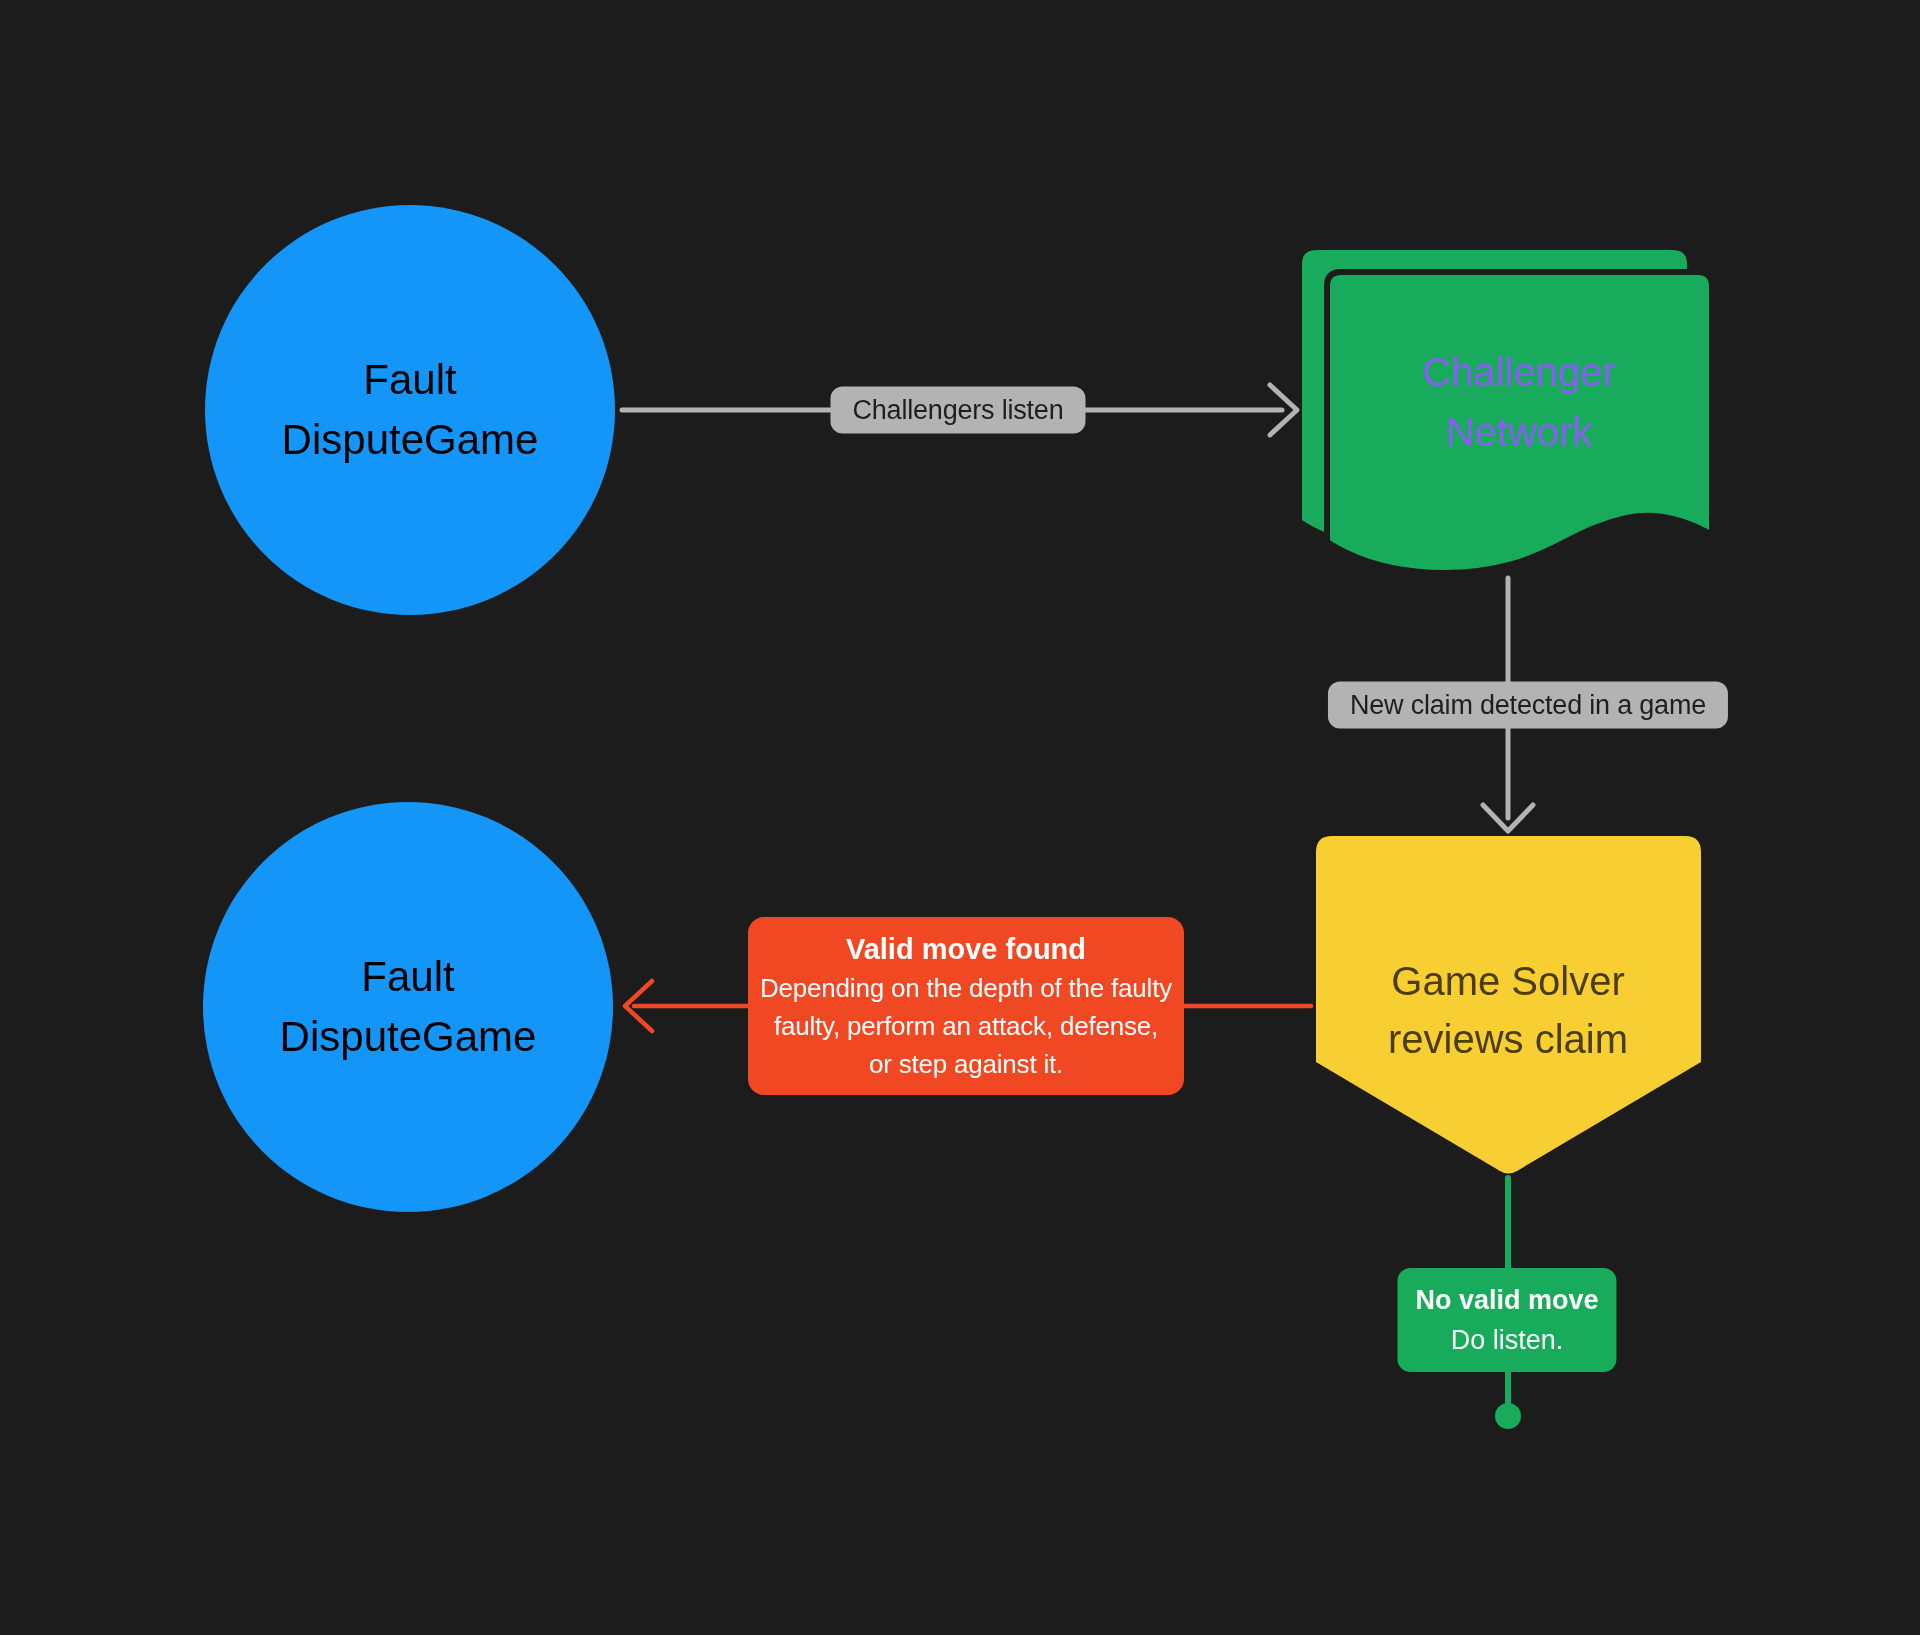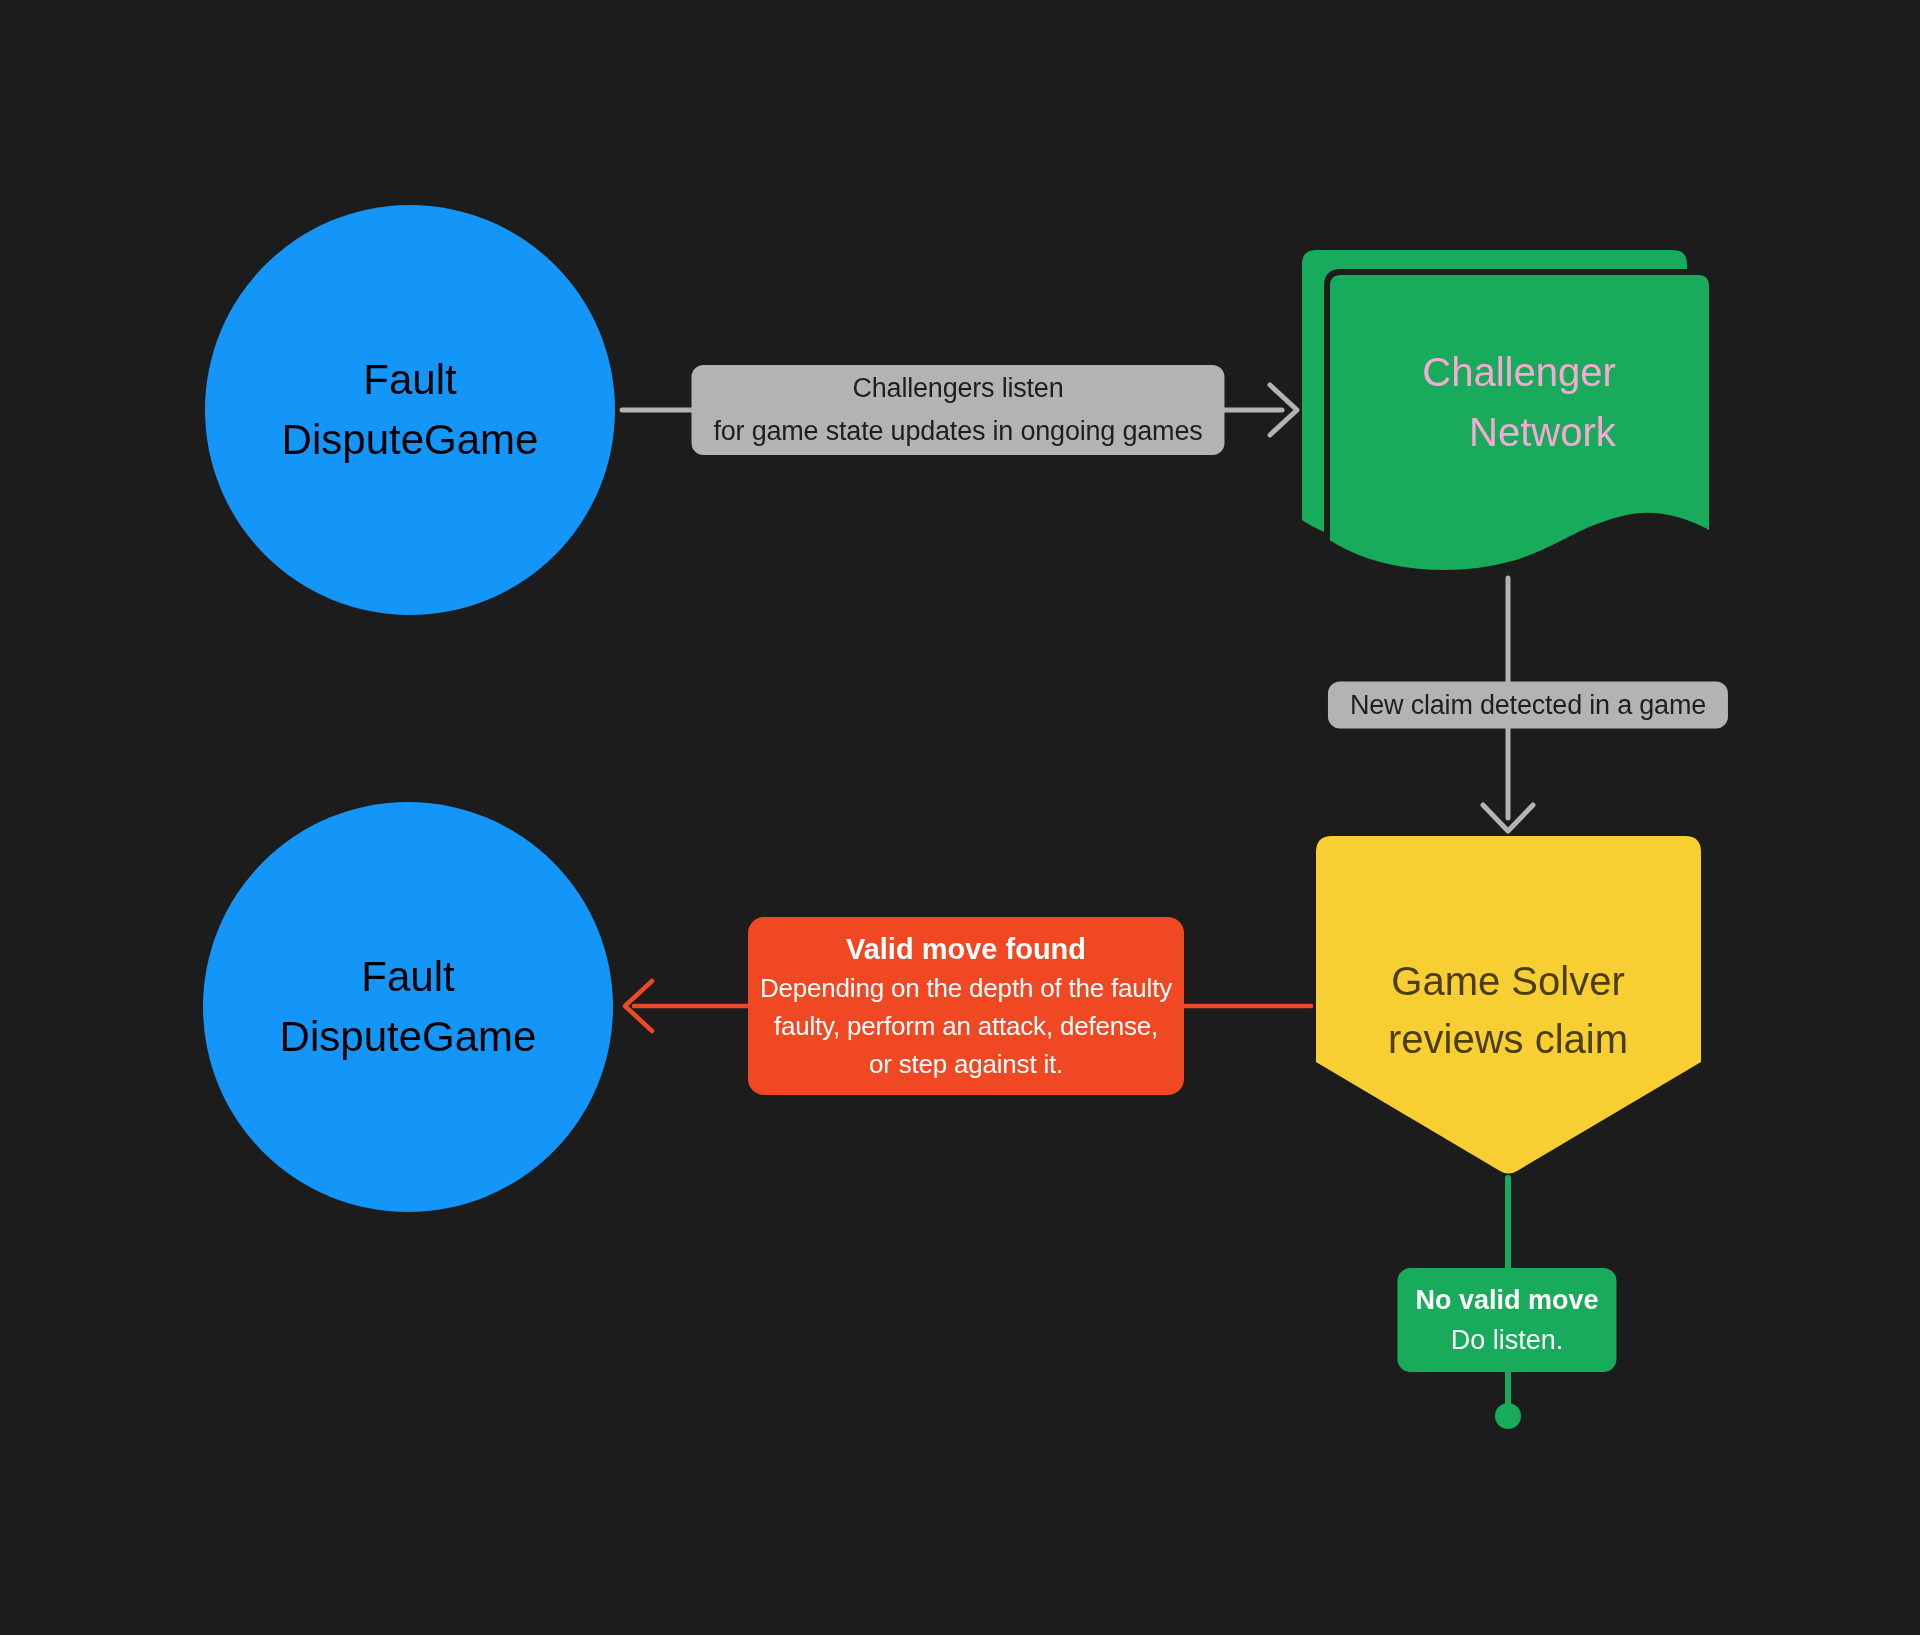--- a/index.html
+++ b/index.html
@@ -38,21 +38,21 @@
   }
   .node-label span { display: block; white-space: nowrap; }
 
   
   .shape-label {
     position: absolute; z-index: 3;
     transform: translate(-50%, -50%);
     text-align: center; font-size: 40px; line-height: 60px; font-weight: 500;
   }
   .shape-label span { display: block; white-space: nowrap; }
-  .on-green  { color: #f9a8d4; text-align: right; }
+  .on-green  { color: #8b5cf6; }
   .on-yellow { color: var(--yellow-text); line-height: 58px; }
 
   
   .tag {
     position: absolute; z-index: 3;
     transform: translate(-50%, -50%);
     text-align: center; white-space: nowrap;
   }
   .tag-gray {
     background: var(--gray); color: var(--label-text);
@@ -127,21 +127,20 @@
     <span>Network</span>
   </div>
 
   <div class="shape-label on-yellow" style="left:1508px; top:986px;margin-top:24px;">
     <span>Game Solver</span>
     <span>reviews claim</span>
   </div>
 
   <div class="tag tag-gray" style="left:958px; top:410px;">
     <span>Challengers listen</span>
-    <span>for game state updates in ongoing games</span>
   </div>
 
   <div class="tag tag-gray" style="left:1508px; top:705px;margin-left:20px;">
     <span>New claim detected in a game</span>
   </div>
 
   <div class="tag tag-red" style="left:966px; top:1006px;">
     <span class="tag-title">Valid move found</span>
     <span class="tag-line">Depending on the depth of the faulty</span>
     <span class="tag-line">faulty, perform an attack, defense,</span>

